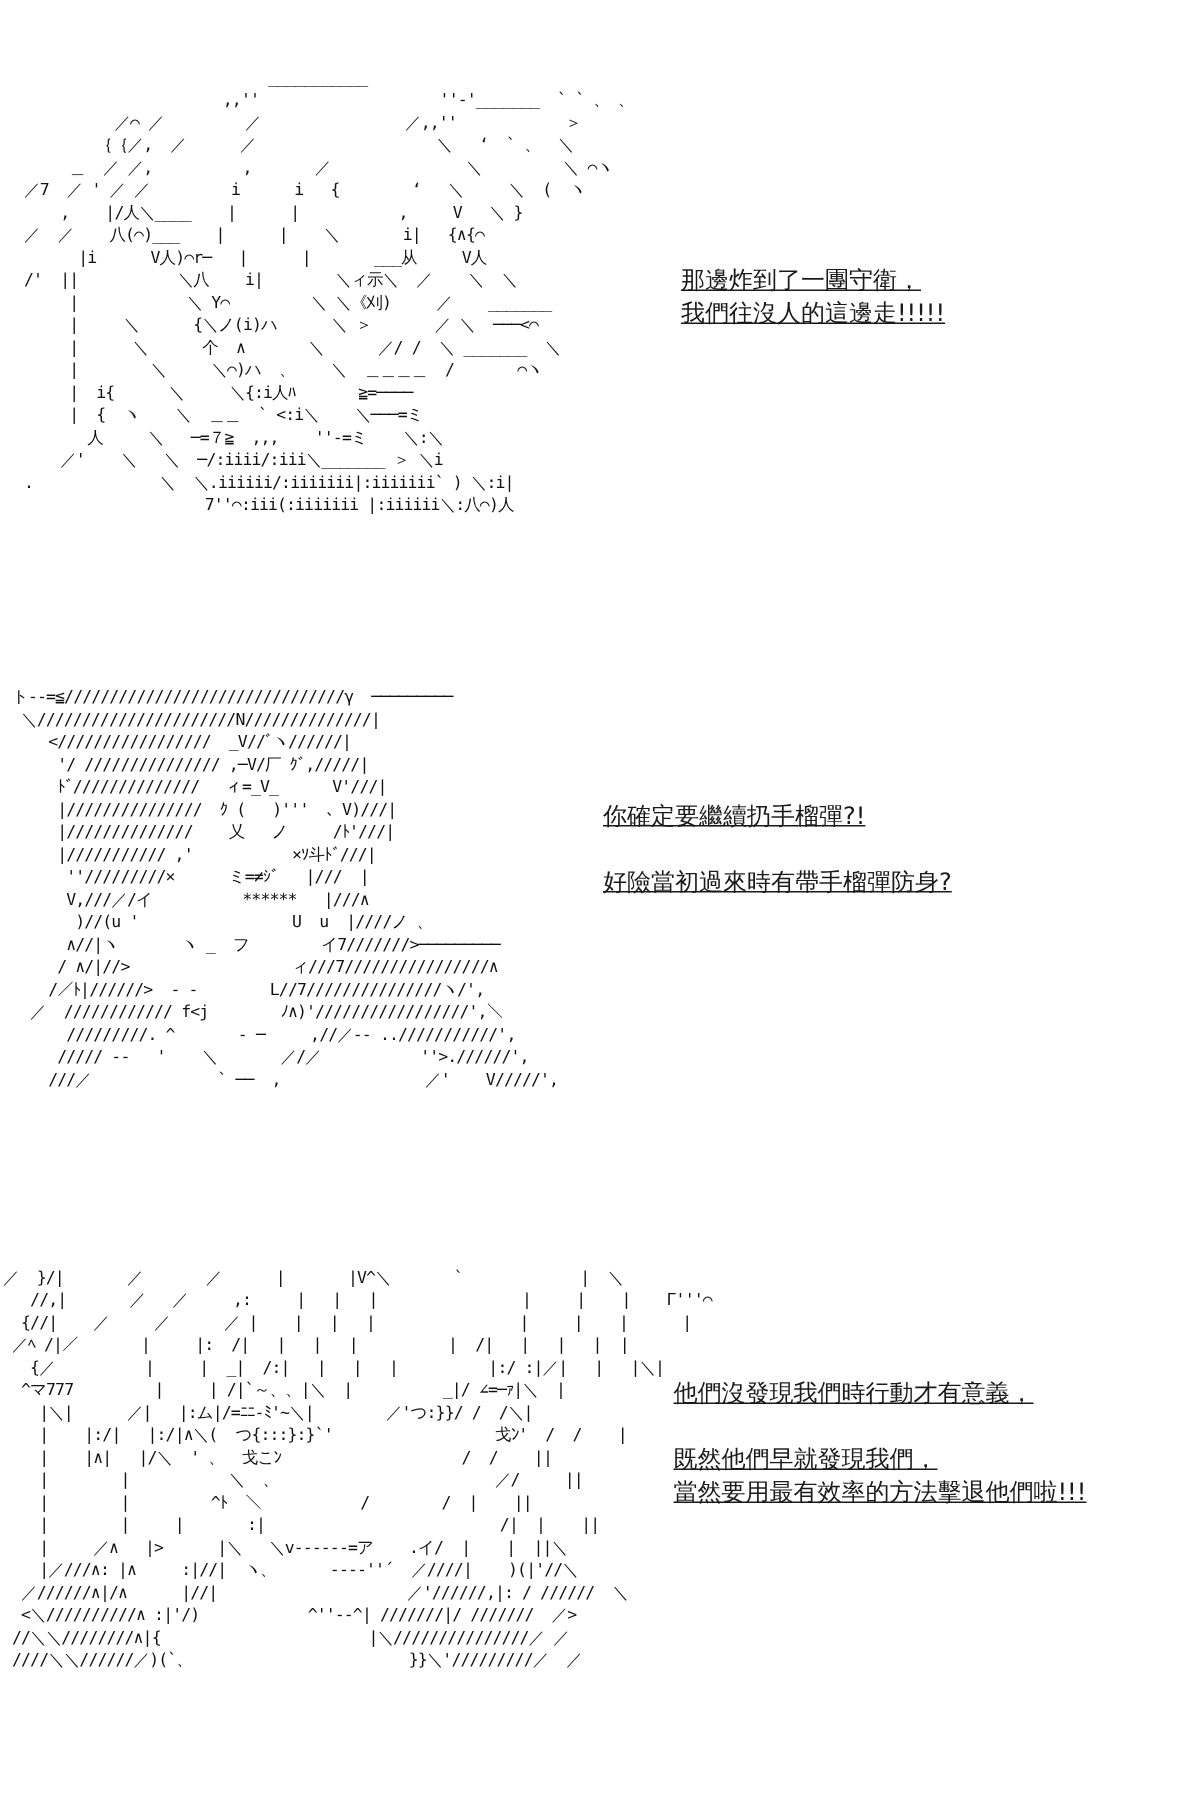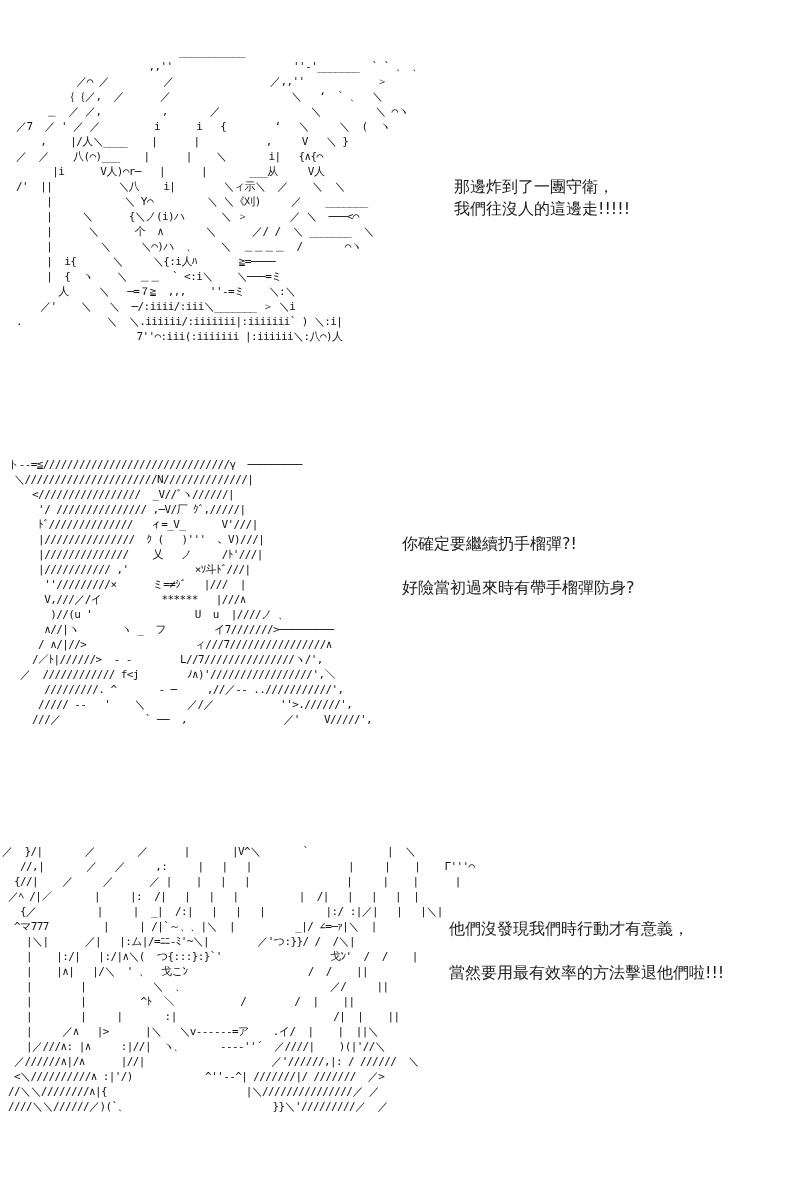--- a/index.html
+++ b/index.html
@@ -33,20 +33,21 @@
     .caption {
       position: absolute;
       font-family: "DejaVu Sans", sans-serif;
       font-size: 16px;
       line-height: 22px;
       color: #1a1a1a;
     }
     .caption p {
       margin: 0;
       white-space: pre;
+      text-decoration: underline;
     }
     .caption .gap {
       height: 22px;
     }
     #panel-1 { top: 40px; height: 370px; }
     #panel-2 { top: 455px; height: 340px; }
     #panel-3 { top: 840px; height: 345px; }
 
     #panel-1 .aa { left: 4px; top: 4px; }
     #panel-1 .caption { left: 454px; top: 136px; }
@@ -129,15 +130,16 @@
     |        |     |       :|                          /|  |    ||
     |     ／∧   |&gt;      |＼   ＼v------=ア    .イ/  |    |  ||＼
     |／///∧: |∧     :|//|  ヽ、      ----''´  ／////|    )(|'//＼
   ／//////∧|/∧      |//|                     ／'//////,|: / //////  ＼
   &lt;＼//////////∧ :|'/)            ^''--^| ///////|/ ///////  ／&gt;
  //＼＼////////∧|{                       |＼///////////////／ ／
  ////＼＼//////／)(`、                        }}＼'/////////／  ／</pre>
   <div class="caption">
     <p>他們沒發現我們時行動才有意義，</p>
     <div class="gap"></div>
+    <p>既然他們早就發現我們，</p>
     <p>當然要用最有效率的方法擊退他們啦!!!</p>
   </div>
 </div>
 
 </body></html>

